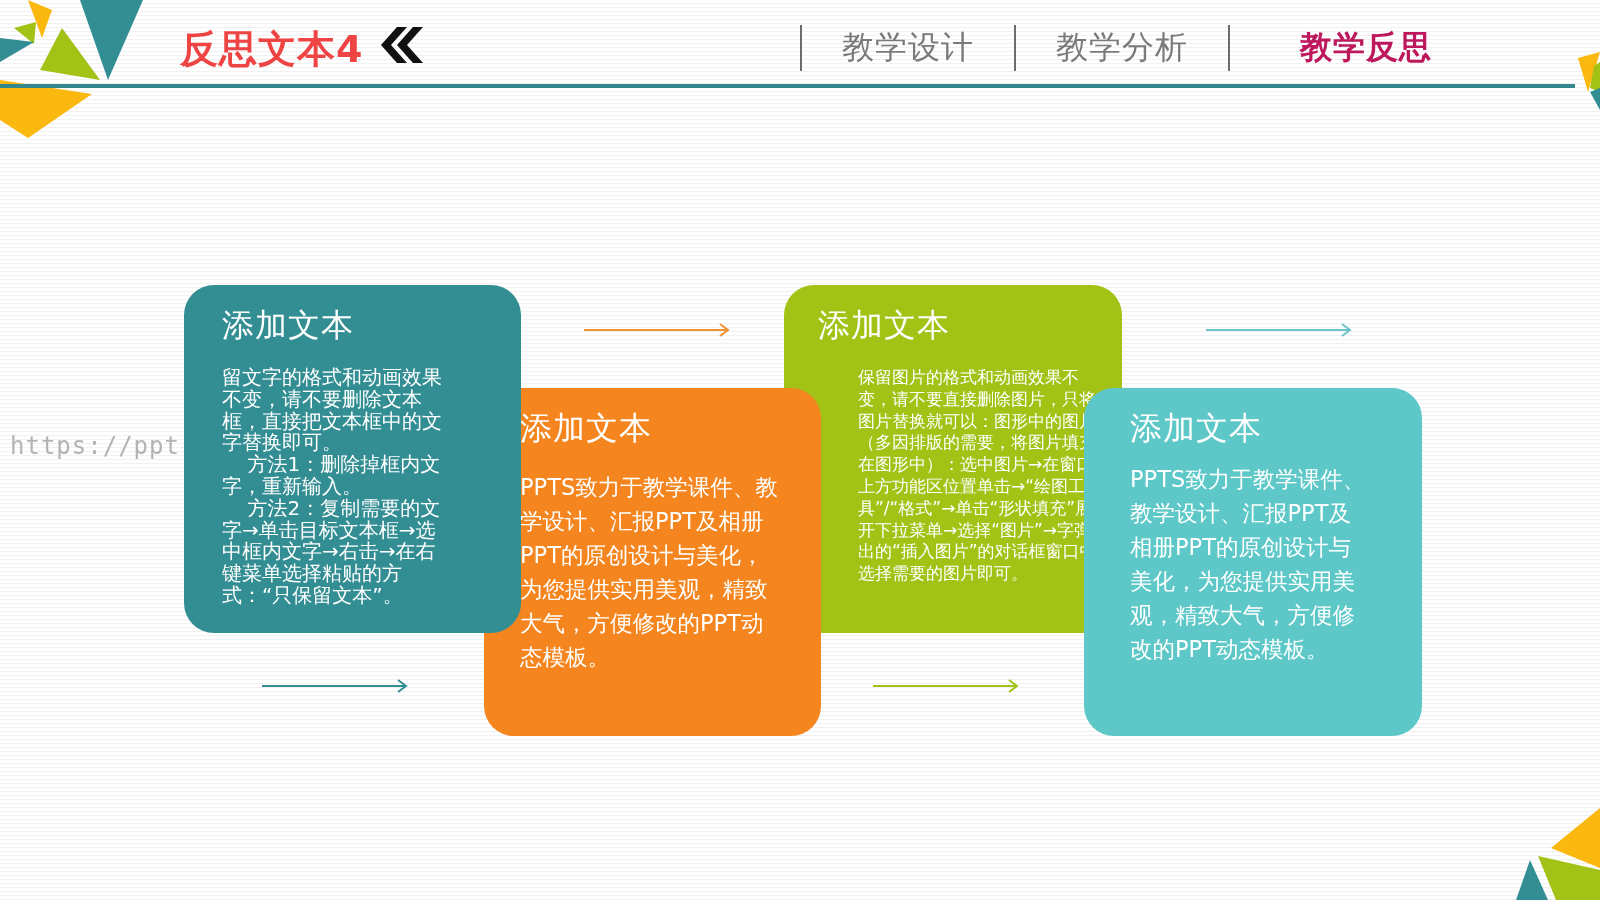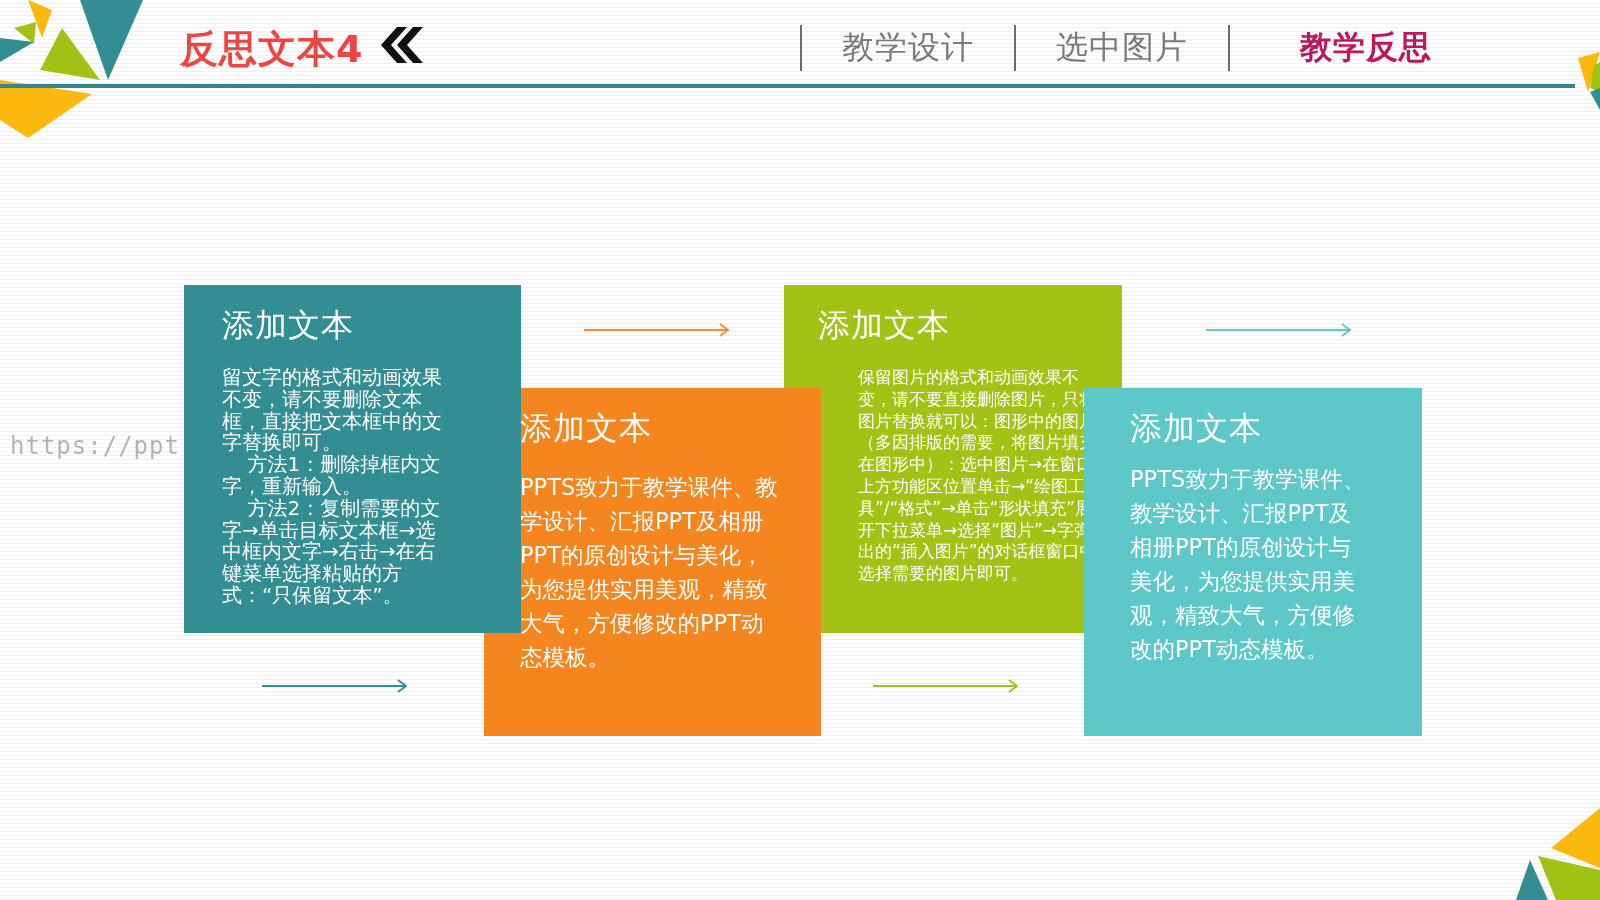--- a/index.html
+++ b/index.html
@@ -14,21 +14,21 @@
     .header-line { left: 0; top: 84px; width: 1575px; height: 4px; background: #33878d; }
     .page-title {
       left: 180px; top: 24px; font-size: 38px; font-weight: bold; color: #ef4444; letter-spacing: 1px;
       display: flex; align-items: center;
     }
     .chev { margin-left: 14px; display: inline-block; }
     .nav { top: 24px; height: 48px; display: flex; align-items: center; }
     .nav-item { font-size: 32px; color: #7a7a7a; padding: 0 0; letter-spacing: 1px; cursor: pointer; }
     .nav-item.active { color: #be185d; font-weight: bold; margin-left: 30px; }
     .nav-sep { width: 2px; height: 46px; background: #6d6d6d; margin: 0 40px; }
-    .card { position: absolute; color: #fff; box-sizing: border-box; }
+    .card { position: absolute; color: #fff; box-sizing: border-box; border-radius: 30px; }
     .card .ctitle { font-size: 32px; line-height: 40px; font-weight: normal; letter-spacing: 1px; }
     .card .cbody { white-space: pre-wrap; }
     .card.c1 { left: 184px; top: 285px; width: 337px; height: 348px; background: #338e93; padding: 20px 0 0 38px; }
     .card.c1 .cbody { font-size: 20px; line-height: 21.8px; margin-top: 22px; width: 230px; }
     .card.c2 { left: 484px; top: 388px; width: 337px; height: 348px; background: #f5861f; padding: 20px 0 0 36px; }
     .card.c2 .cbody { font-size: 22.5px; line-height: 34px; margin-top: 22px; width: 260px; }
     .card.c3 { left: 784px; top: 285px; width: 338px; height: 348px; background: #a2c216; padding: 20px 0 0 34px; }
     .card.c3 .cbody { font-size: 17px; line-height: 21.8px; margin-top: 22px; width: 240px; margin-left: 40px; }
     .card.c4 { left: 1084px; top: 388px; width: 338px; height: 348px; background: #5ec8c8; padding: 20px 0 0 46px; }
     .card.c4 .cbody { font-size: 22.5px; line-height: 34px; margin-top: 14px; width: 240px; }
@@ -74,21 +74,21 @@
       <polygon points="20,0 30,0 14,18 30,36 20,36 4,18" fill="#111"></polygon>
       <polygon points="36,0 46,0 30,18 46,36 36,36 20,18" fill="#111"></polygon>
     </svg>
   </span>
 </div>
 
 <div class="abs nav" style="left:760px;">
   <span class="nav-sep"></span>
   <span class="nav-item">教学设计</span>
   <span class="nav-sep"></span>
-  <span class="nav-item">选中图片</span>
+  <span class="nav-item">教学分析</span>
   <span class="nav-sep"></span>
   <span class="nav-item active">教学反思</span>
 </div>
 
 <div class="card c1">
   <div class="ctitle">添加文本</div>
   <div class="cbody">留文字的格式和动画效果不变，请不要删除文本框，直接把文本框中的文字替换即可。
     方法1：删除掉框内文字，重新输入。
     方法2：复制需要的文字→单击目标文本框→选中框内文字→右击→在右键菜单选择粘贴的方式：“只保留文本”。</div>
 </div>

